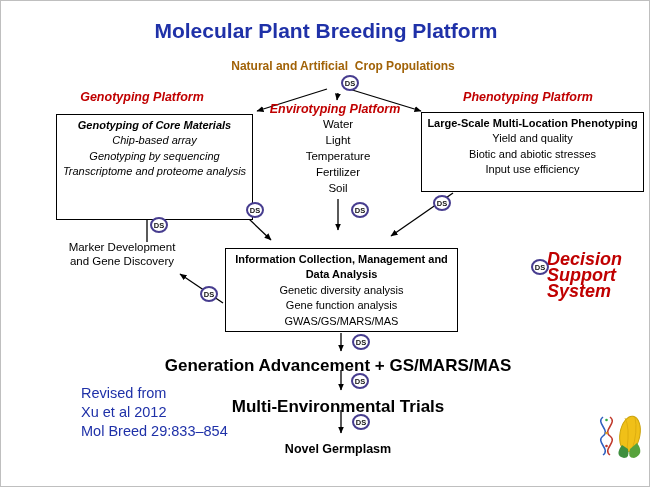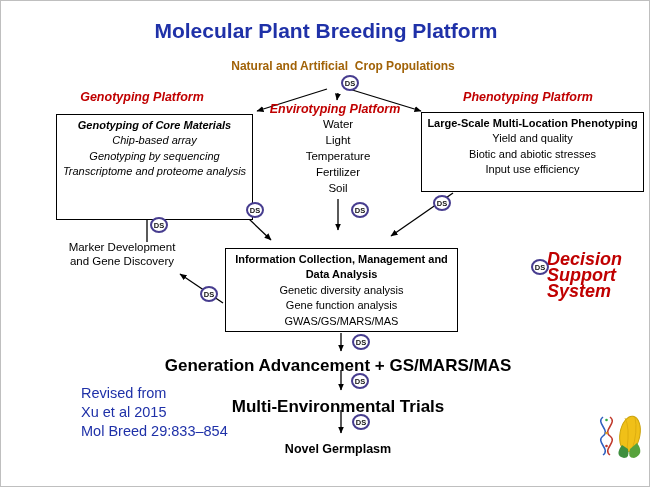--- a/index.html
+++ b/index.html
@@ -101,21 +101,21 @@
   <div class="abs cx plain" style="left:121px; top:240px; width:122px;">Marker Development and Gene Discovery</div>
 
   <div class="abs ds-legend-text" style="left:546px; top:250px; width:64px;">Decision Support System</div>
 
   <div class="abs cx bold-step" style="left:337px; top:355px;">Generation Advancement + GS/MARS/MAS</div>
   <div class="abs cx bold-step" style="left:337px; top:396px;">Multi-Environmental Trials</div>
   <div class="abs cx green-step" style="left:337px; top:441px;">Novel Germplasm</div>
 
   <div class="abs citation" style="left:35px; top:383px;margin-left:45px;">
     <div>Revised from</div>
-    <div>Xu et al 2015</div>
+    <div>Xu et al 2012</div>
     <div>Mol Breed 29:833–854</div>
   </div>
 
   <div class="ds" style="left:337px; top:82px;">DS</div>
   <div class="ds" style="left:146px; top:224px;">DS</div>
   <div class="ds" style="left:242px; top:209px;">DS</div>
   <div class="ds" style="left:347px; top:209px;">DS</div>
   <div class="ds" style="left:429px; top:202px;">DS</div>
   <div class="ds" style="left:196px; top:293px;">DS</div>
   <div class="ds" style="left:527px; top:266px;">DS</div>

